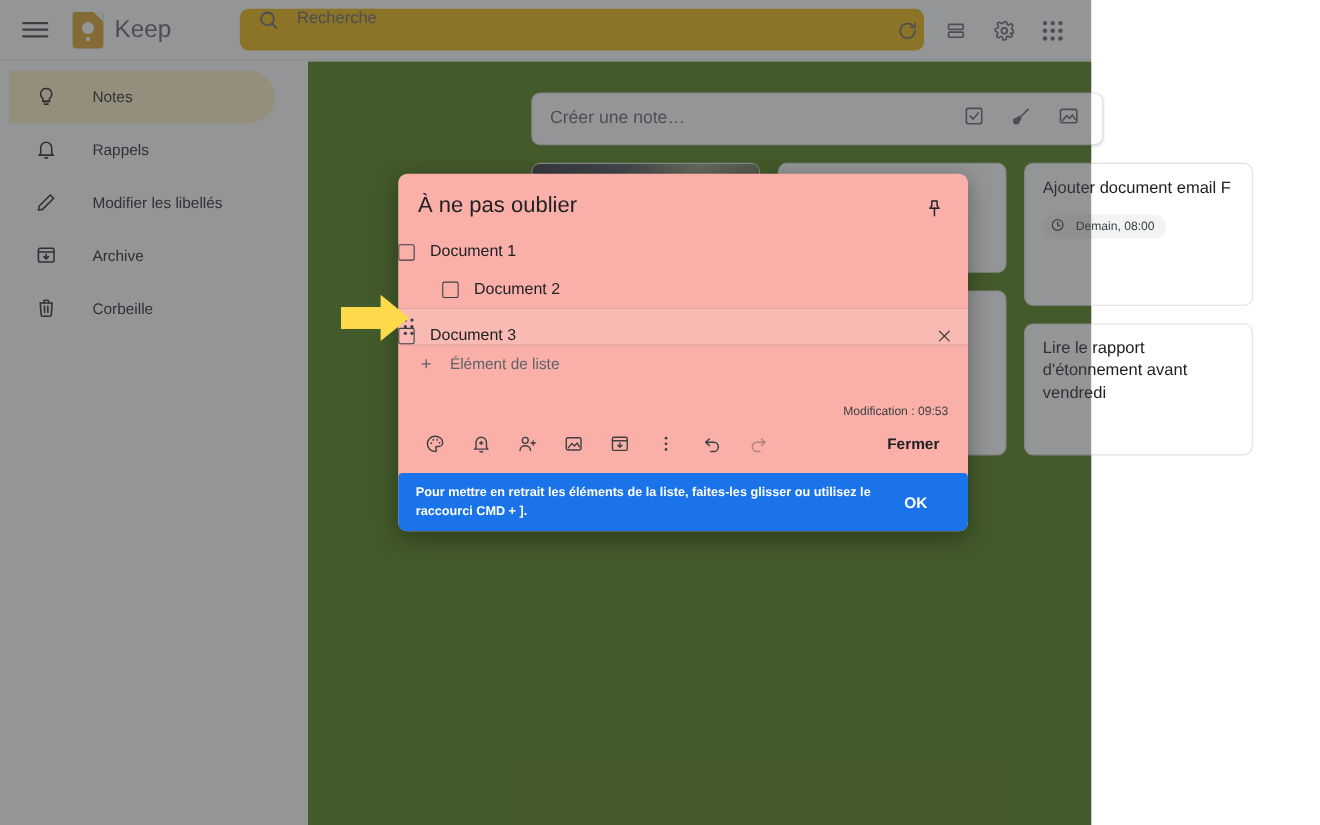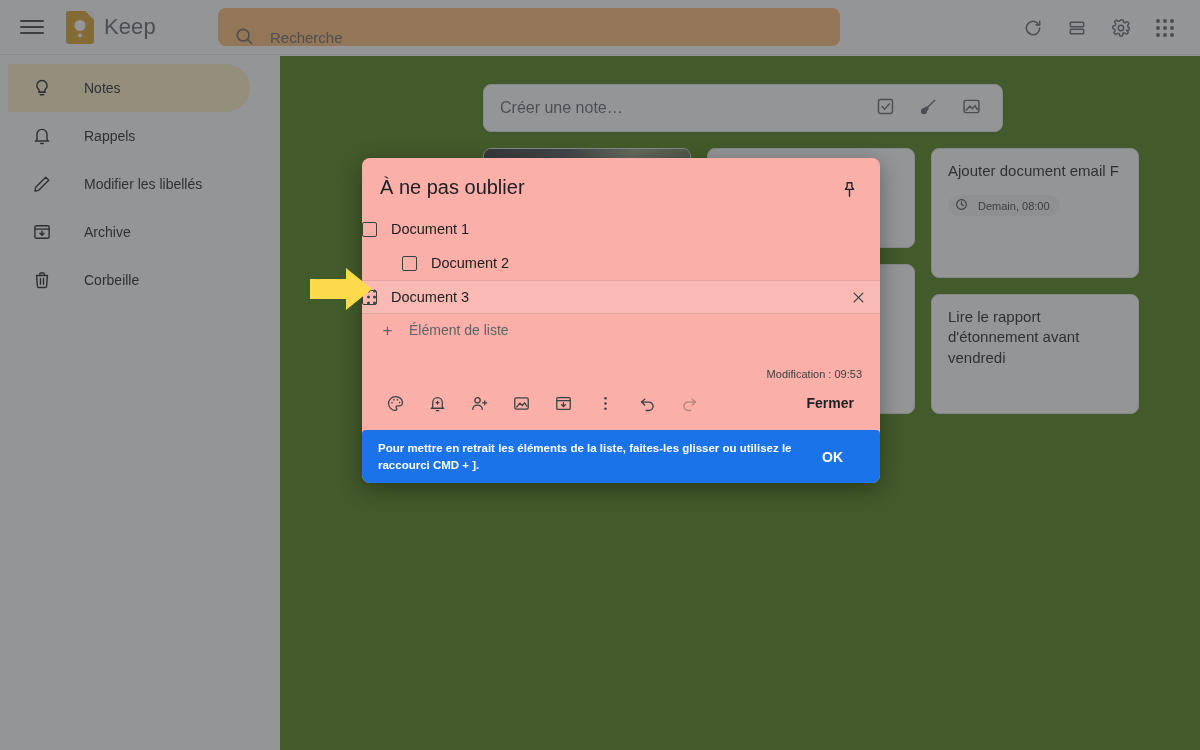--- a/index.html
+++ b/index.html
@@ -2,21 +2,21 @@
 <html><head>
 <meta charset="utf-8">
 <style>
   * { box-sizing: border-box; margin: 0; padding: 0; }
   html, body {
     width: 1200px; height: 750px;
     font-family: "Liberation Sans", sans-serif;
     background: #ffffff;
     overflow: hidden;
   }
-  #app { position: relative; width: 1200px; height: 750px; }
+  #app { position: relative; width: 992px; height: 750px; }
 
   
   .app-layer { position: absolute; inset: 0; background: #fff; }
 
   
   .header {
     position: absolute; top: 0; left: 0; right: 0; height: 55px;
     display: flex; align-items: center;
     border-bottom: 1px solid #e5e5e5;
     background: #fff;
@@ -40,22 +40,22 @@
   .keep-logo::after {
     content: ""; position: absolute; left: 50%; top: 9px; transform: translateX(-50%);
     width: 11px; height: 11px; border-radius: 50%;
     background: #fff;
     box-shadow: 0 10px 0 -3.5px #fff;
   }
   .keep-title { font-size: 22px; color: #5f6368; margin-left: 10px; letter-spacing: .1px; }
 
   .search-bar {
     position: absolute; left: 218px; top: 8px; width: 622px; height: 38px;
-    background: #fdba74; border-radius: 8px;
-    display: flex; align-items: flex-end; cursor: text;
+    background: #eab308; border-radius: 8px;
+    display: flex; align-items: flex-start; cursor: text;
   }
   .search-icon { margin-left: 16px; display: flex; }
   .search-input {
     border: none; background: transparent; outline: none;
     font-family: inherit; font-size: 15px; color: #5f6368;
     margin-left: 16px; width: 520px;
   }
   .search-input::placeholder { color: #5f6368; }
 
   .header-actions { position: absolute; right: 16px; top: 0; height: 55px; display: flex; align-items: center; }
@@ -122,21 +122,21 @@
   .dlg-head { display: flex; align-items: flex-start; padding: 16px 16px 4px 18px; }
   .dlg-title { font-size: 20px; color: #202124; flex: 1; line-height: 1.3; }
   .pin-btn { width: 30px; height: 30px; display: flex; align-items: center; justify-content: center; cursor: pointer; color: #202124; }
 
   .list { padding: 4px 0 0; }
   .li {
     display: flex; align-items: center; height: 34px;
     padding-right: 14px; position: relative;
   }
   .li.indent { padding-left: 40px; }
-  .li.active { background: rgba(255,255,255,.14); border-top: 1px solid rgba(0,0,0,.10); border-bottom: 1px solid rgba(0,0,0,.10); }
+  .li.active { background: rgba(255,255,255,.14); border-top: 1px solid rgba(0,0,0,.10); border-bottom: 1px solid rgba(0,0,0,.10); align-items: flex-end; }
   .drag {
     position: absolute; left: 5px; top: 50%; transform: translateY(-50%);
     display: grid; grid-template-columns: 3px 3px; grid-gap: 3px; cursor: grab;
   }
   .drag i { width: 3px; height: 3px; background: #3c4043; border-radius: 50%; display: block; }
   .cbx { width: 15px; height: 15px; border: 1.6px solid #3c4043; border-radius: 2px; cursor: pointer; flex: none; }
   .li-text { font-size: 14.5px; color: #202124; margin-left: 14px; flex: 1; }
   .li-close { color: #3c4043; cursor: pointer; display: flex; }
 
   .li-add { display: flex; align-items: center; height: 32px; padding-left: 18px; cursor: pointer; }

